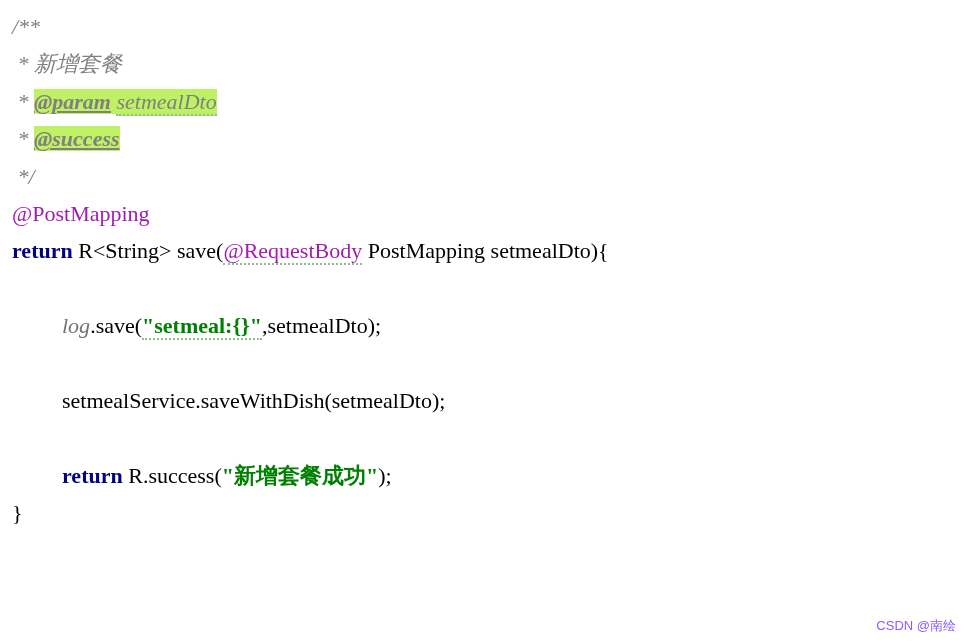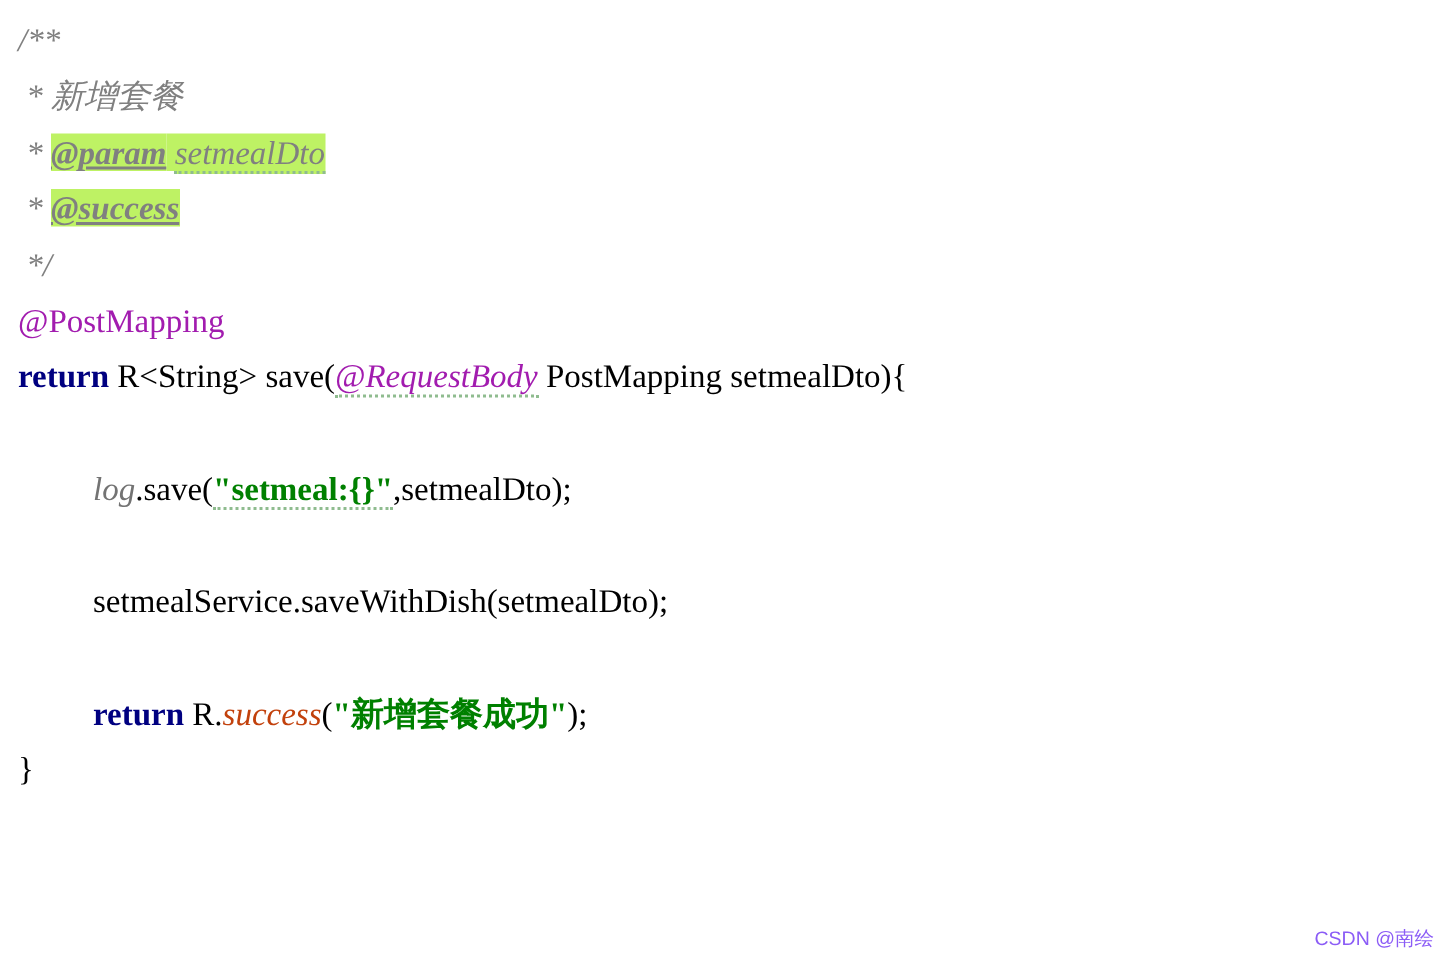--- a/index.html
+++ b/index.html
@@ -43,30 +43,28 @@
     }
     .string {
       color: #008000;
       font-weight: bold;
     }
     .log-var {
       color: #737373;
       font-style: italic;
     }
     .static-method {
-      color: #c2410c;
-      font-style: italic;
+      color: #000000;
     }
     .squiggly {
       border-bottom: 2px dotted #8fbc8f;
       text-align: center;
     }
     .squiggly-warn {
       border-bottom: 2px dotted #8fbc8f;
-      font-style: italic;
     }
     .indent1 {
       padding-left: 50px;
     }
     .watermark {
       position: absolute;
       bottom: 6px;
       right: 10px;
       color: #8b5cf6;
       font-size: 13px;

